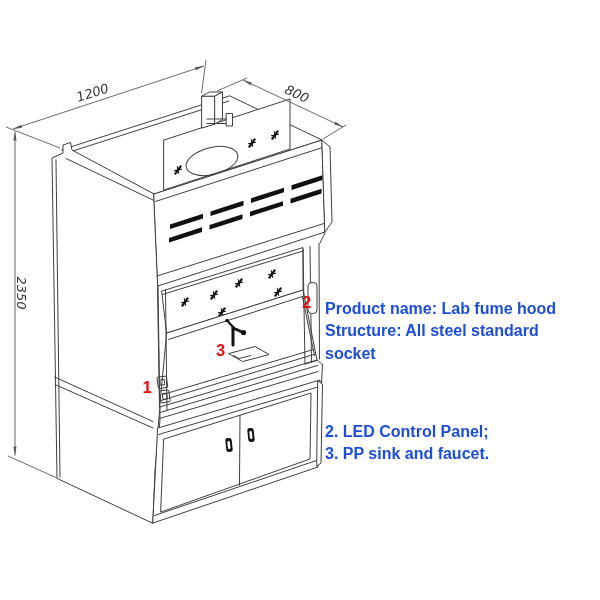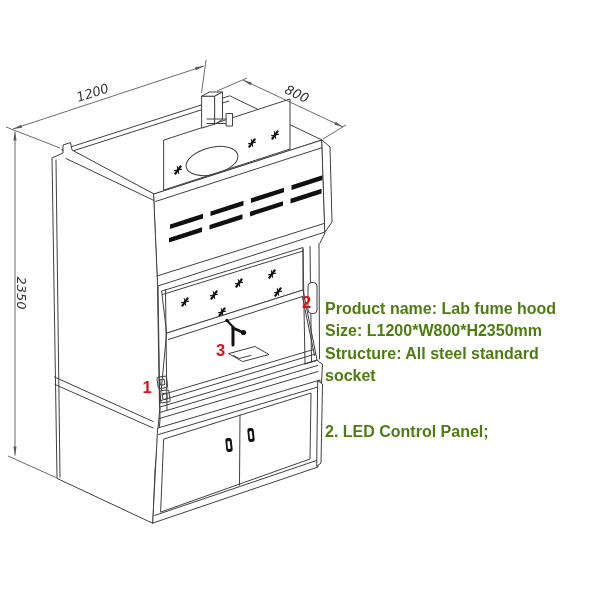--- a/index.html
+++ b/index.html
@@ -9,21 +9,21 @@
   .drawn{stroke:#404040;stroke-width:1;fill:none;stroke-linejoin:round;stroke-linecap:round;}
   .face{fill:#ffffff;}
   .louver{fill:#101010;stroke:none;}
   .dim{stroke:#5a5a5a;stroke-width:0.9;fill:none;}
   .dim-arrow{fill:#5a5a5a;stroke:none;}
   .dim-text{font-family:"DejaVu Sans", sans-serif;font-size:13px;font-style:italic;
             fill:#333;text-anchor:middle;}
   .marker-text{font-family:"Liberation Sans", sans-serif;font-weight:bold;font-size:16.5px;
                fill:#dd1111;}
   .blackpart{stroke:#111;fill:none;stroke-linecap:round;}
-  .ann{position:absolute;left:325px;color:#4d7c0f;font-weight:bold;font-size:16px;
+  .ann{position:absolute;left:325px;color:#1d4ed8;font-weight:bold;font-size:16px;
        line-height:22.4px;white-space:nowrap;letter-spacing:0px;}
   .ann--info{top:298px;}
   .ann--list{top:421px;}
 </style>
 </head>
 <body>
 
 <div class="stage">
 
 <svg width="600" height="600" viewBox="0 0 600 600">
@@ -181,22 +181,22 @@
     <text class="dim-text" x="295" y="98" transform="rotate(25 295 98)">800</text>
   </g>
 
   <text class="marker-text" x="142.5" y="393">1</text>
   <text class="marker-text" x="302" y="308">2</text>
   <text class="marker-text" x="216" y="355.5">3</text>
 </svg>
 
 <div class="ann ann--info">
   <div>Product name: Lab fume hood</div>
-  <div>Size: L1200*W800*H2350mm</div>
   <div>Structure: All steel standard</div>
   <div>socket</div>
 </div>
 
 <div class="ann ann--list">
   <div>2. LED Control Panel;</div>
+  <div>3. PP sink and faucet.</div>
 </div>
 
 </div>
 
 </body></html>

